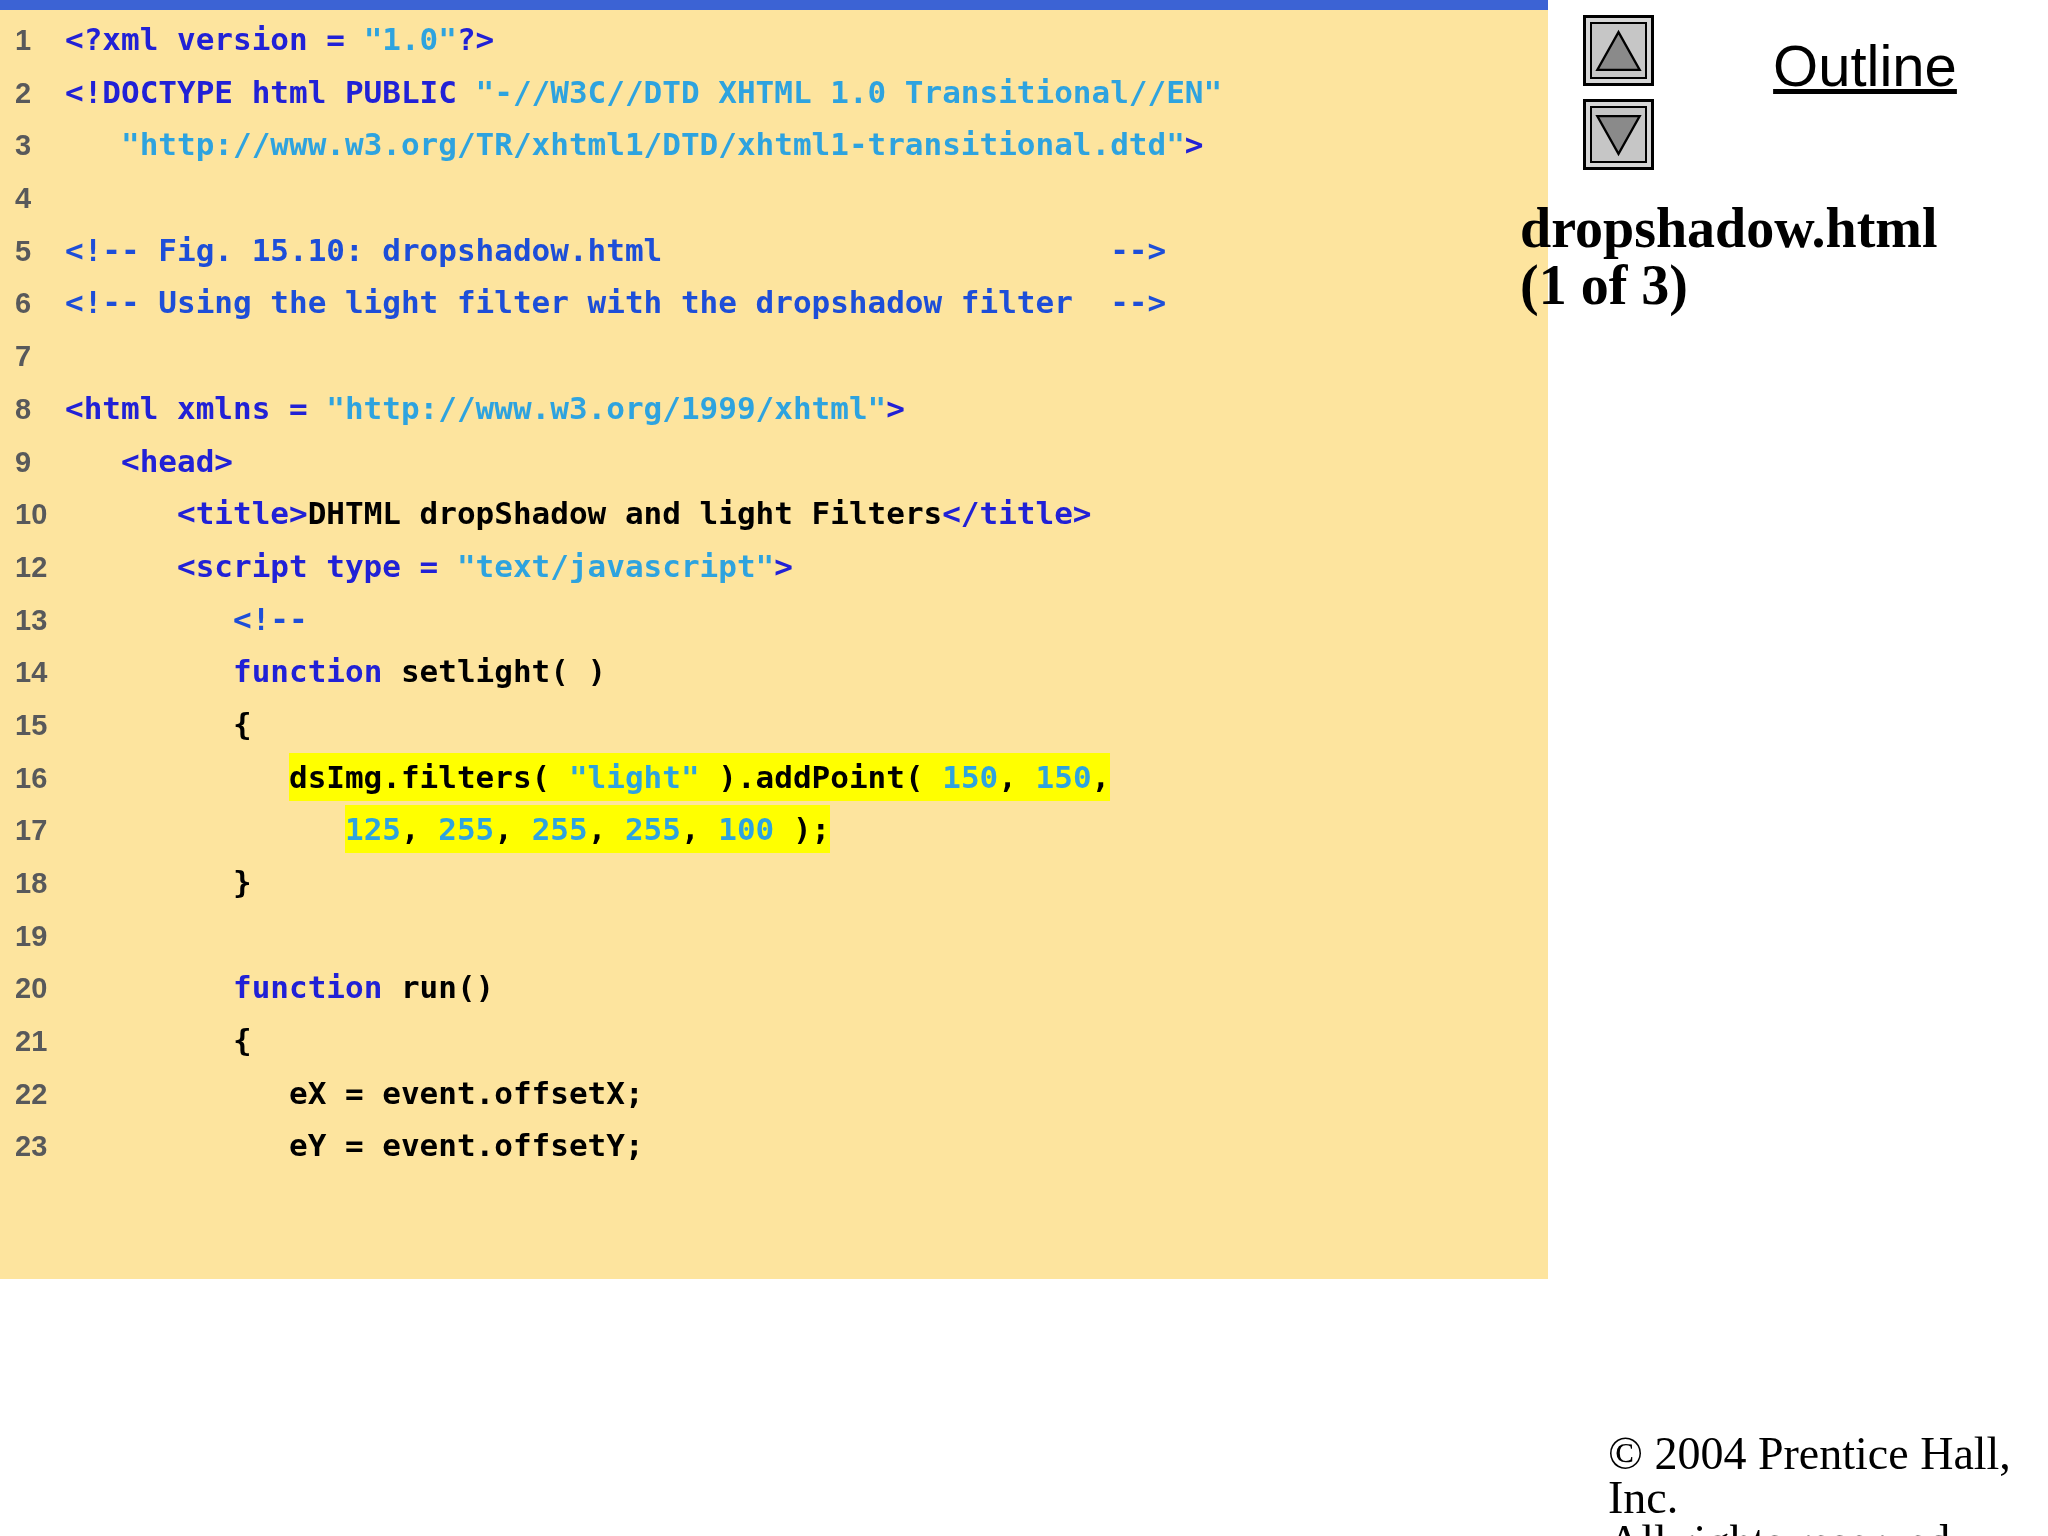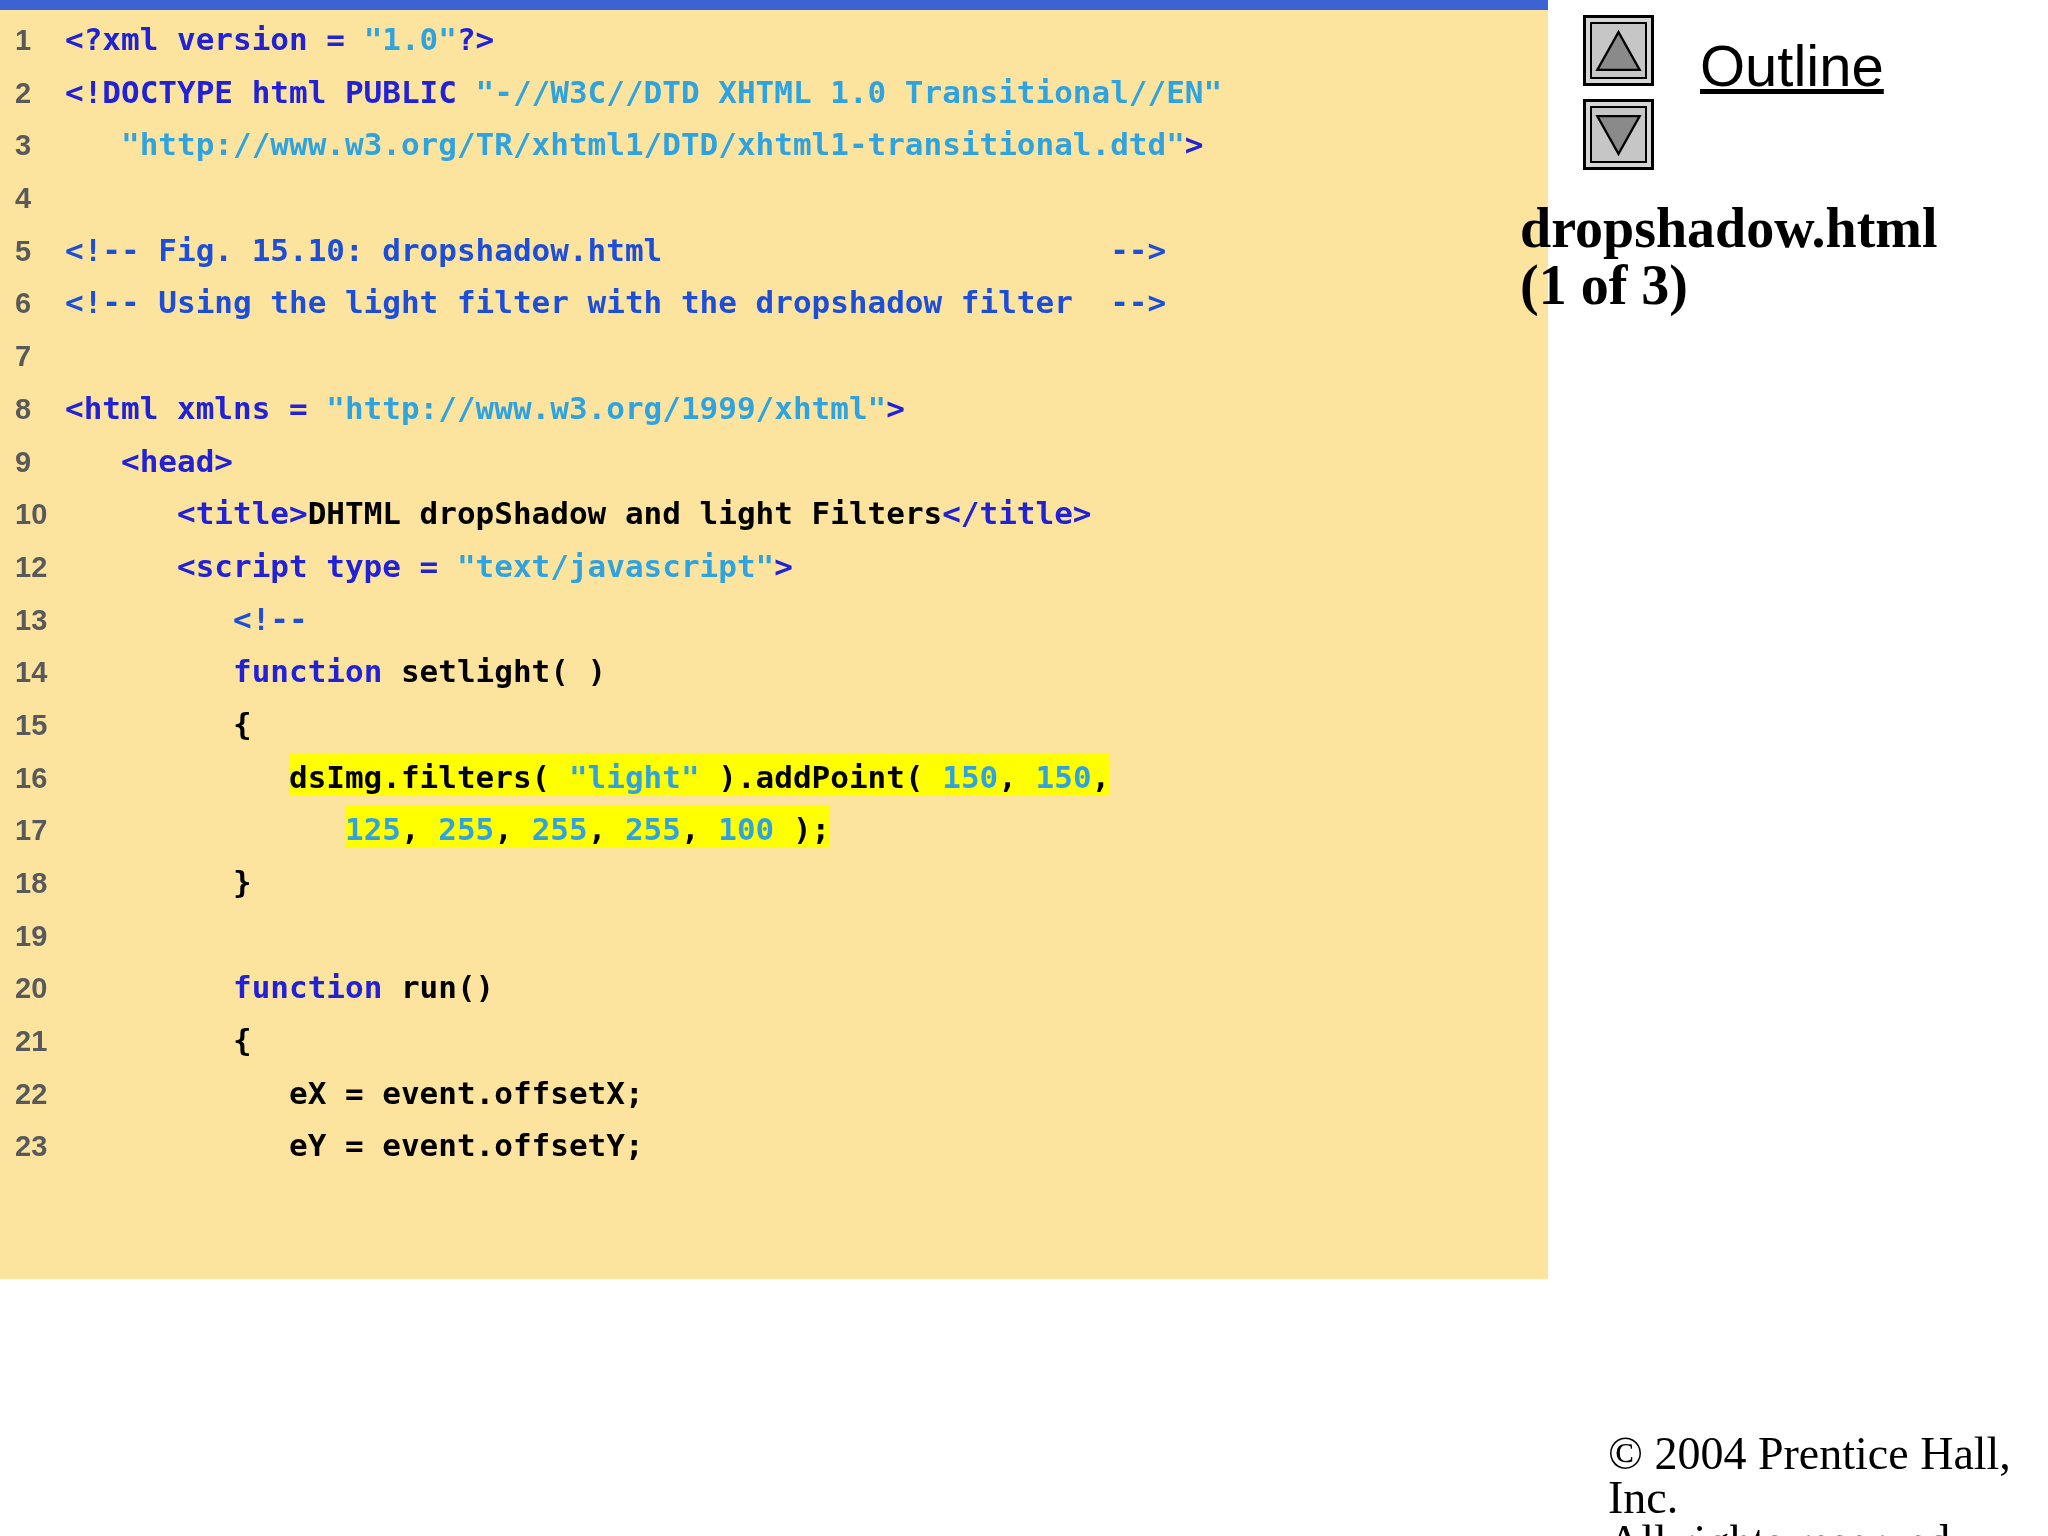--- a/index.html
+++ b/index.html
@@ -43,21 +43,21 @@
     font-weight: bold;
     font-size: 29px;
     color: #58595B;
     vertical-align: baseline;
   }
   .seg.txt { color: #000000; }
   .seg.kw  { color: #2121D6; }
   .seg.str { color: #2EA3DF; }
   .seg.num { color: #2EA3DF; }
   .seg.com { color: #1d4ed8; }
-  .seg.hl  { background: #FFFF00; padding-top: 6px; }
+  .seg.hl  { background: #FFFF00; padding-top: 6px; padding-bottom: 6px; }
 
   .arrow-btn {
     position: absolute;
     left: 1583px;
     width: 71px; height: 71px;
     background: #D6D6D6;
     border: 3px solid #000000;
     box-sizing: border-box;
     padding: 4px;
     cursor: pointer;
@@ -70,21 +70,21 @@
     background: #C6C6C6;
     box-sizing: border-box;
     display: flex;
     align-items: center;
     justify-content: center;
   }
   .outline-title {
     position: absolute;
     left: 1700px; top: 32px;
     width: 330px;
-    text-align: left;
+    text-align: center;
     font-family: "Liberation Sans", sans-serif;
     font-size: 58px;
     color: #000000;
     text-decoration: underline;
   }
   .file-title {
     position: absolute;
     left: 1520px; top: 200px;
     font-family: "Liberation Serif", serif;
     font-weight: bold;

